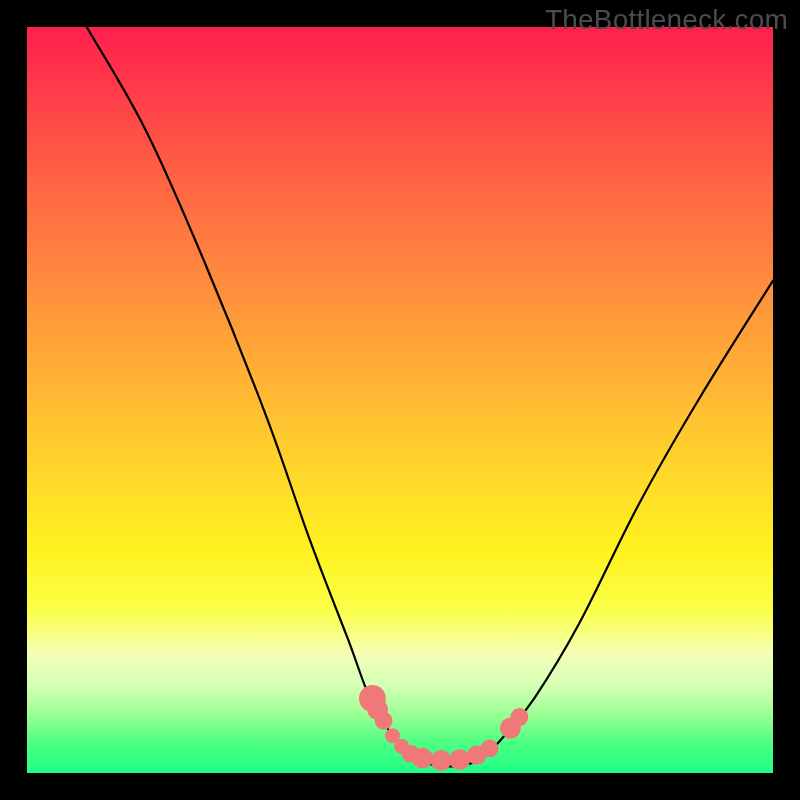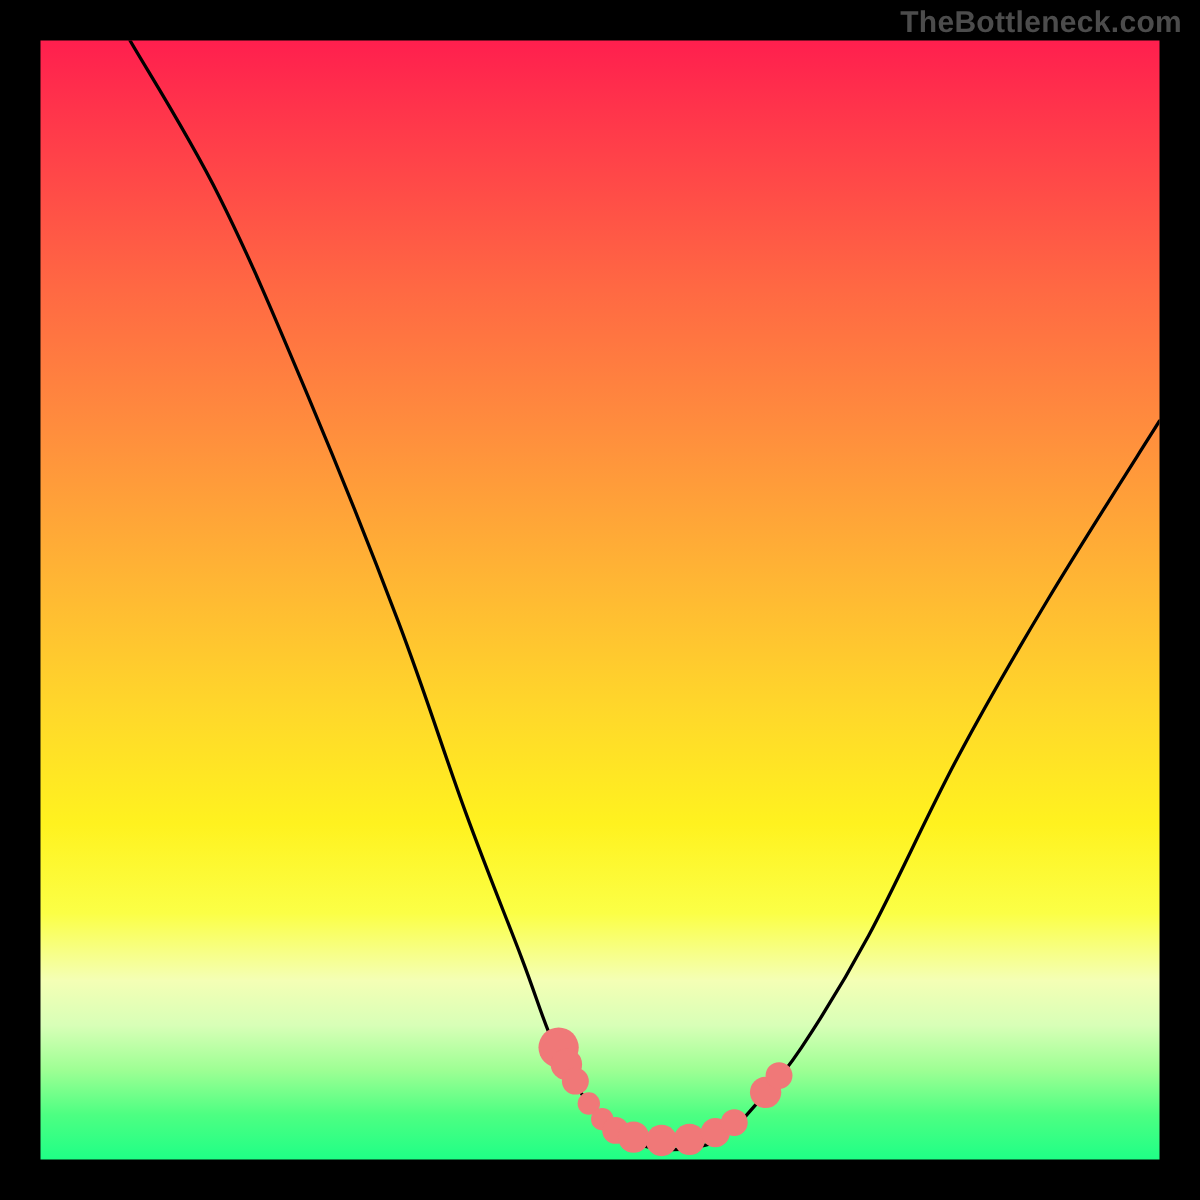--- a/index.html
+++ b/index.html
@@ -32,22 +32,22 @@
       #9eff94 92%,
       #4dff82 96%,
       #1fff86 100%
     );
   }
   .watermark {
     position: absolute;
     top: 4px;
     right: 12px;
     color: #4c4c4c;
-    font-size: 20px;
-    font-weight: 700;
+    font-size: 28px;
+    font-weight: 400;
     letter-spacing: 0.2px;
     z-index: 20;
   }
   svg.curve {
     position: absolute;
     left: 0;
     top: 0;
     width: 746px;
     height: 746px;
   }

